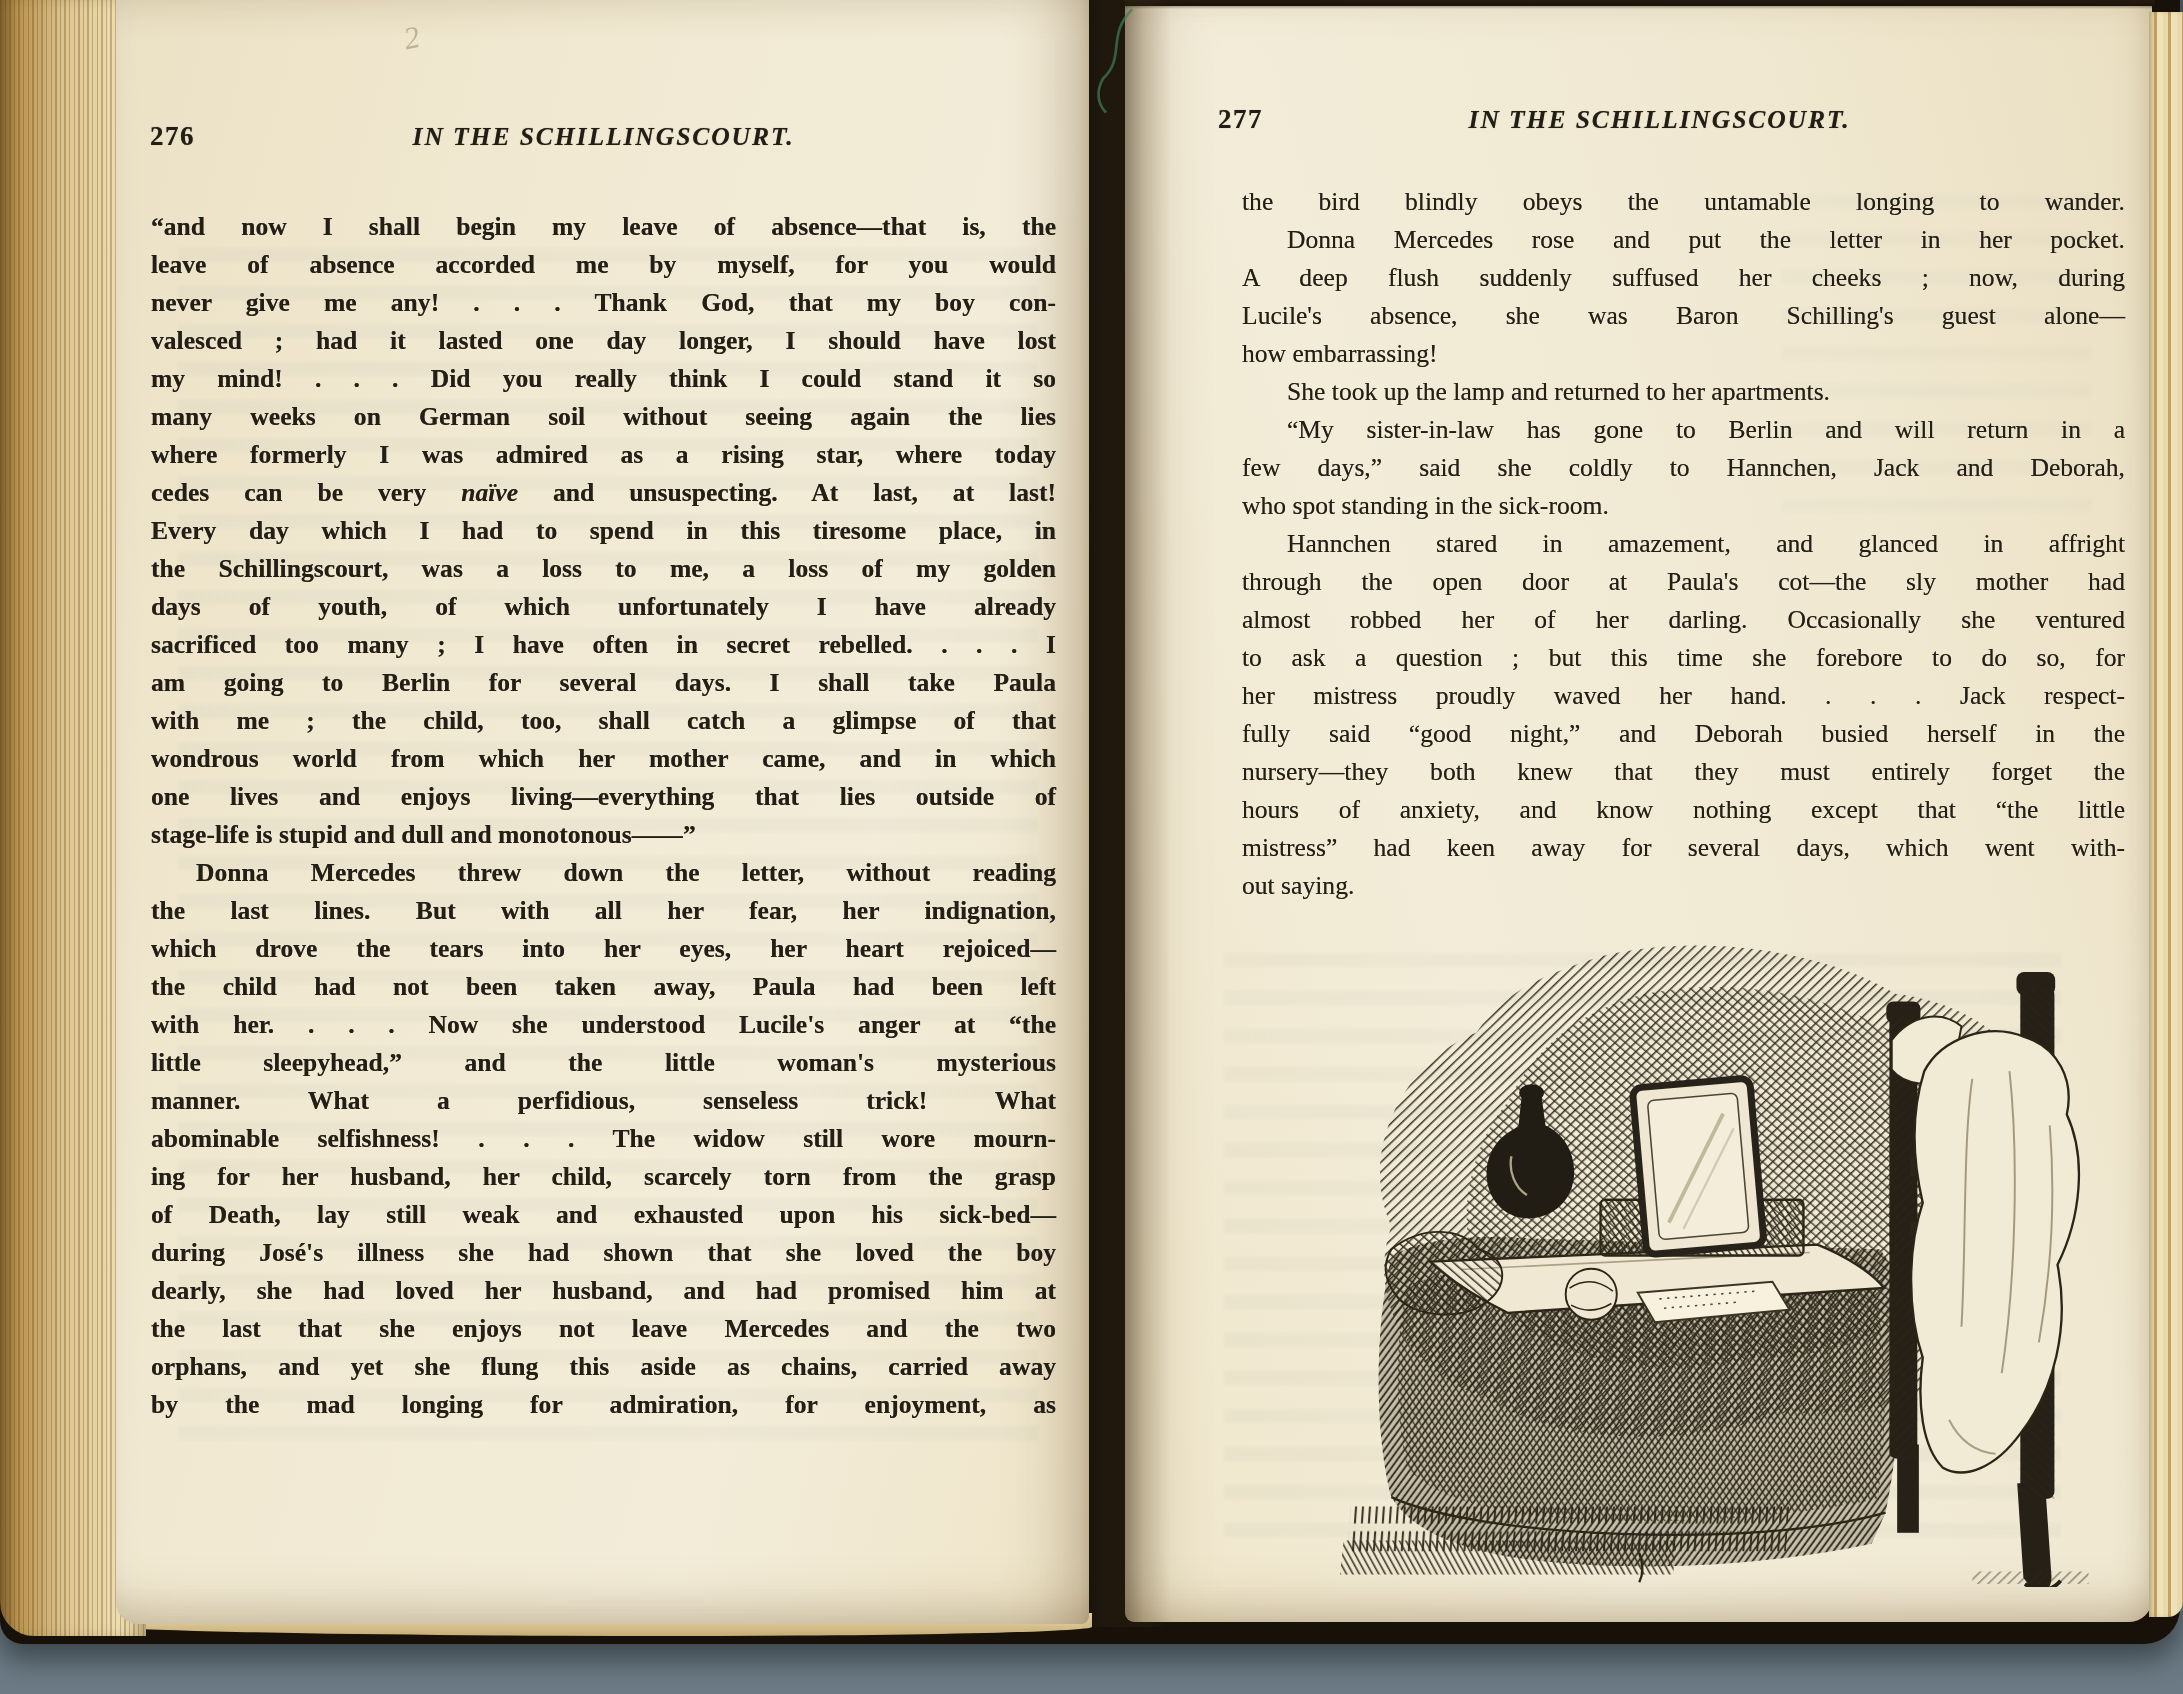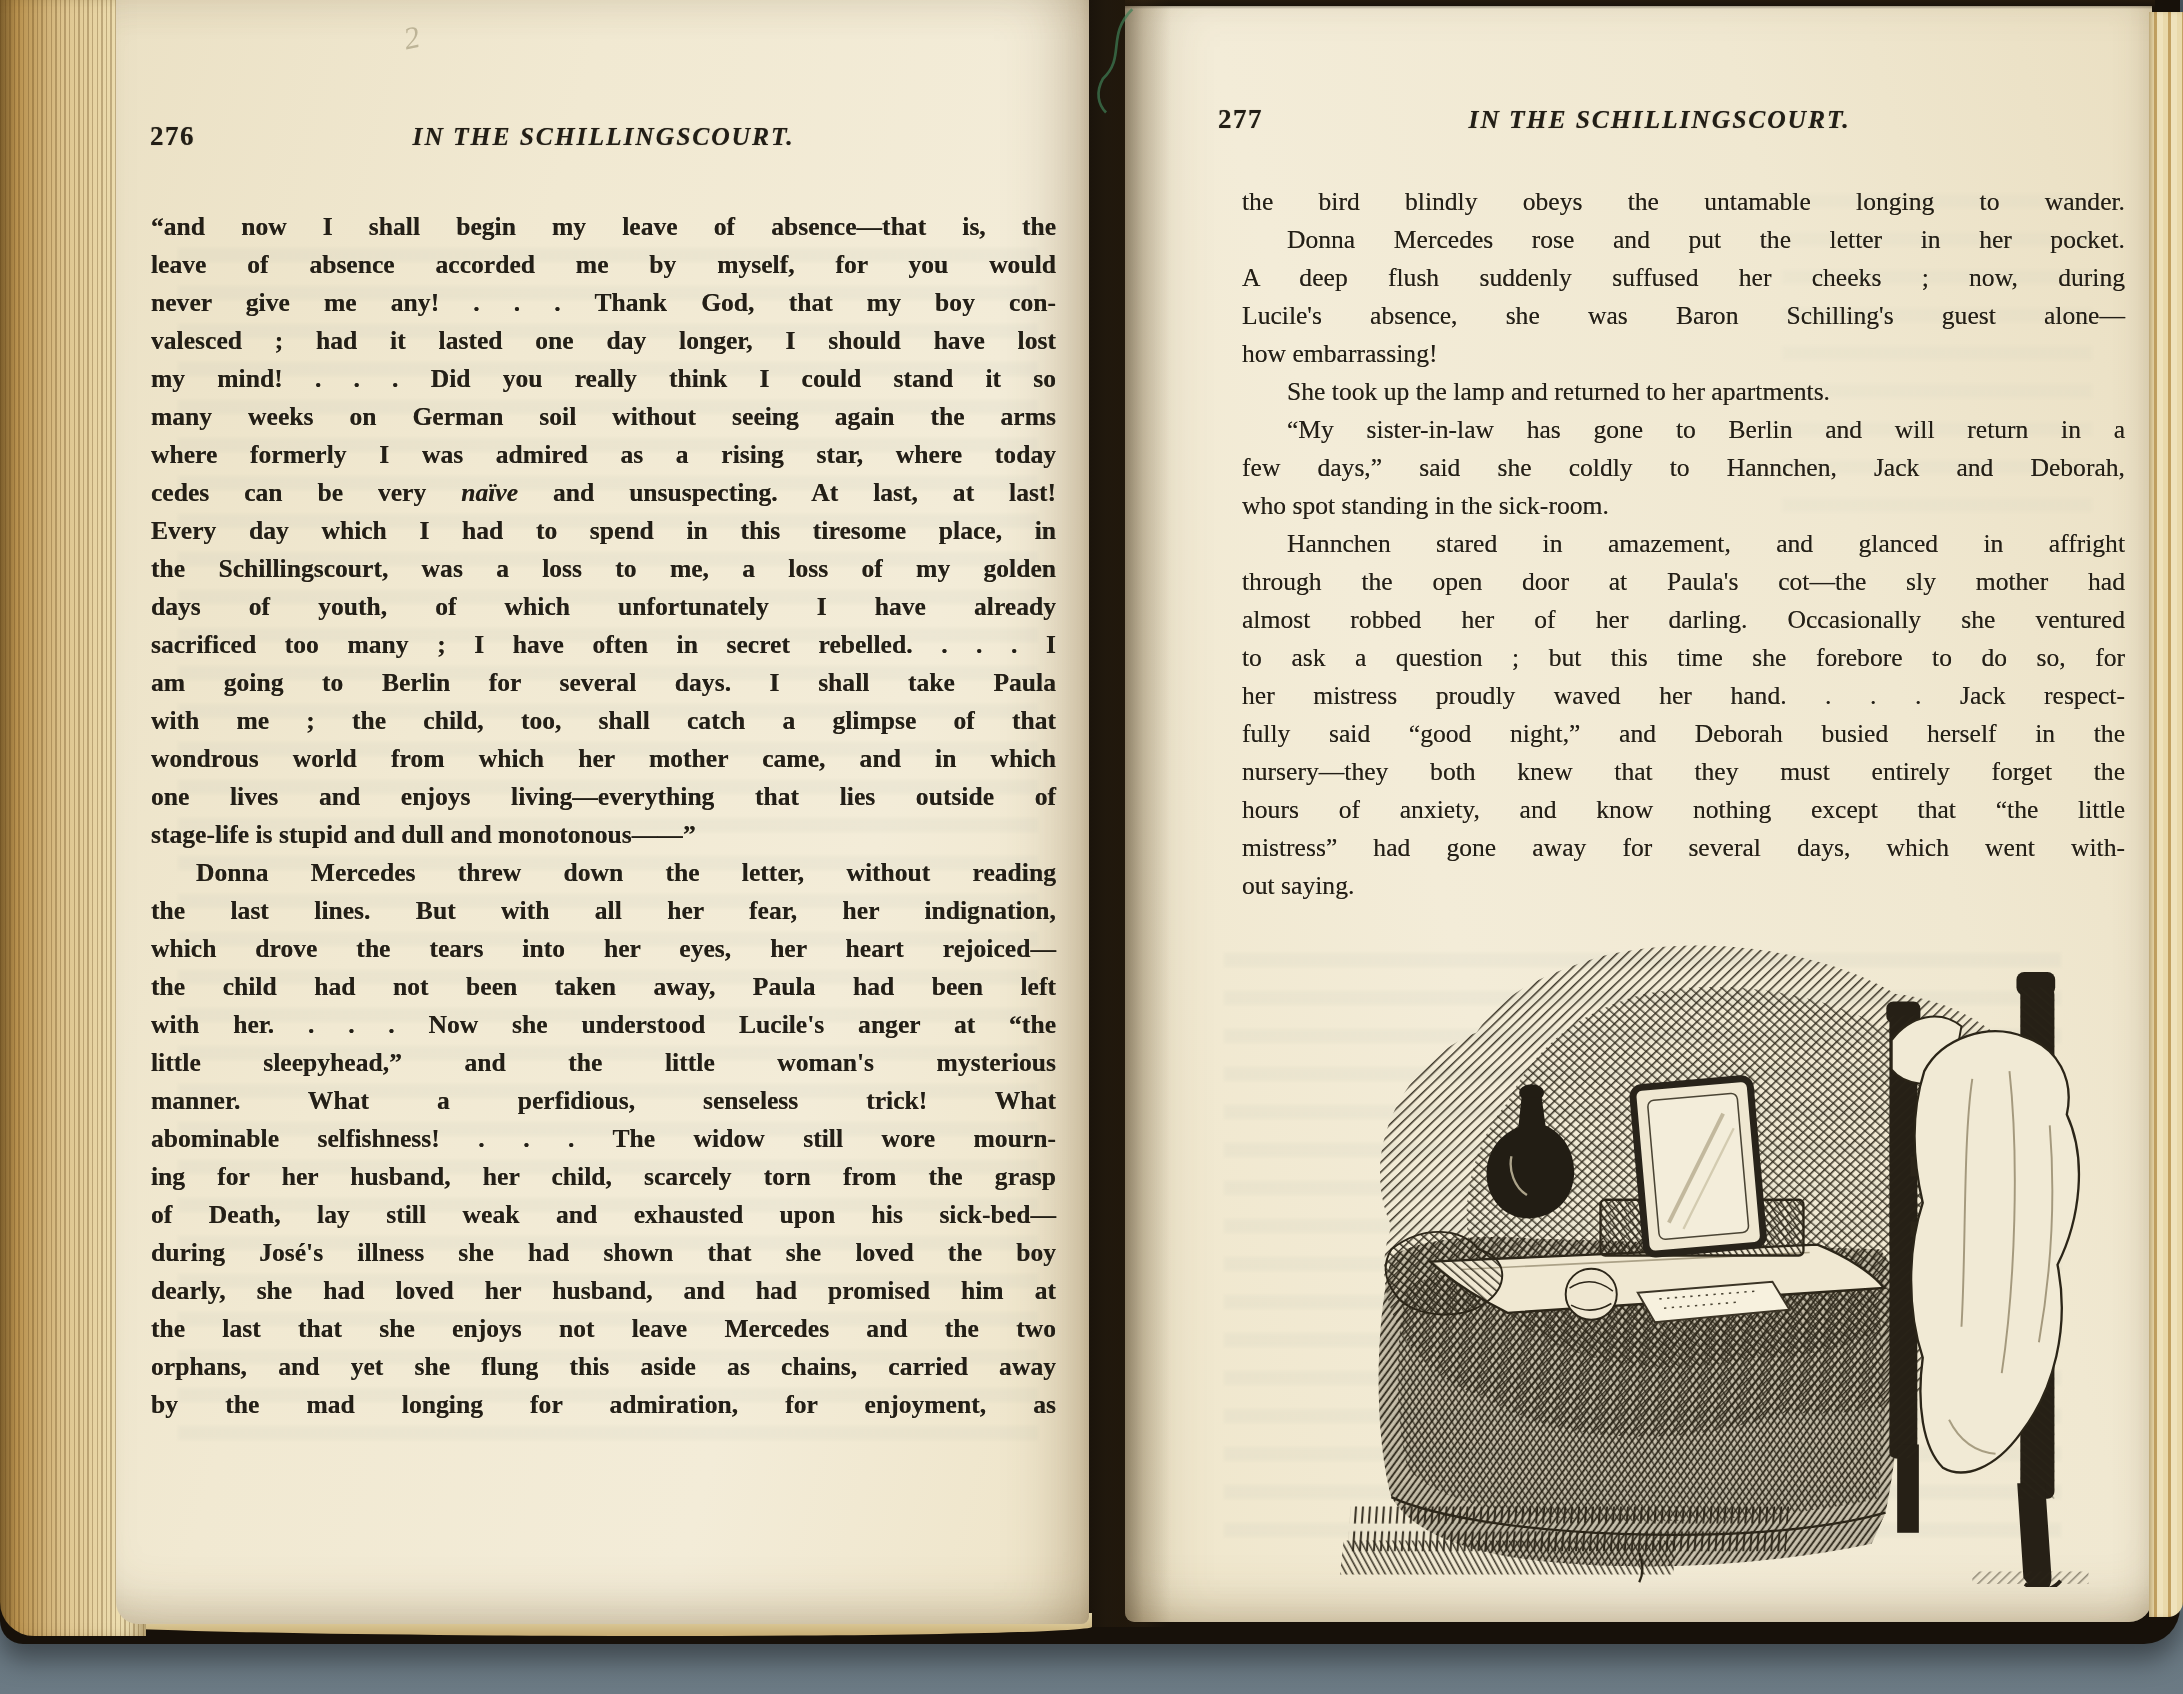--- a/index.html
+++ b/index.html
@@ -75,21 +75,21 @@
   </svg>
 
   <div class="pnum" style="left:150px;top:121px;">276</div>
   <div class="rhead" style="left:151px;top:122px;width:905px;">IN THE SCHILLINGSCOURT.</div>
   <div class="textcol" style="left:151px;top:208px;width:905px;font-weight:bold;">
       <div class="line">“and now I shall begin my leave of absence—that is, the</div>
       <div class="line">leave of absence accorded me by myself, for you would</div>
       <div class="line">never give me any! . . . Thank God, that my boy con-</div>
       <div class="line">valesced ; had it lasted one day longer, I should have lost</div>
       <div class="line">my mind! . . . Did you really think I could stand it so</div>
-      <div class="line">many weeks on German soil without seeing again the arms</div>
+      <div class="line">many weeks on German soil without seeing again the lies</div>
       <div class="line">where formerly I was admired as a rising star, where today</div>
       <div class="line">cedes can be very <i>naïve</i> and unsuspecting. At last, at last!</div>
       <div class="line">Every day which I had to spend in this tiresome place, in</div>
       <div class="line">the Schillingscourt, was a loss to me, a loss of my golden</div>
       <div class="line">days of youth, of which unfortunately I have already</div>
       <div class="line">sacrificed too many ; I have often in secret rebelled. . . . I</div>
       <div class="line">am going to Berlin for several days. I shall take Paula</div>
       <div class="line">with me ; the child, too, shall catch a glimpse of that</div>
       <div class="line">wondrous world from which her mother came, and in which</div>
       <div class="line">one lives and enjoys living—everything that lies outside of</div>
@@ -124,21 +124,21 @@
       <div class="line">few days,” said she coldly to Hannchen, Jack and Deborah,</div>
       <div class="line no-just">who spot standing in the sick-room.</div>
       <div class="line indent">Hannchen stared in amazement, and glanced in affright</div>
       <div class="line">through the open door at Paula's cot—the sly mother had</div>
       <div class="line">almost robbed her of her darling. Occasionally she ventured</div>
       <div class="line">to ask a question ; but this time she forebore to do so, for</div>
       <div class="line">her mistress proudly waved her hand. . . . Jack respect-</div>
       <div class="line">fully said “good night,” and Deborah busied herself in the</div>
       <div class="line">nursery—they both knew that they must entirely forget the</div>
       <div class="line">hours of anxiety, and know nothing except that “the little</div>
-      <div class="line">mistress” had gone away for several days, which went with-</div>
+      <div class="line">mistress” had keen away for several days, which went with-</div>
       <div class="line no-just">out saying.</div>
     </div>
 
   <svg class="illo" viewBox="0 0 1062 856">
     <defs>
       <pattern id="h1" width="9" height="9" patternUnits="userSpaceOnUse" patternTransform="rotate(46)">
         <line x1="1" y1="0" x2="1" y2="9" stroke="#2c2619" stroke-width="1.9"></line>
       </pattern>
       <pattern id="h2" width="9" height="9" patternUnits="userSpaceOnUse" patternTransform="rotate(-49)">
         <line x1="1" y1="0" x2="1" y2="9" stroke="#2c2619" stroke-width="1.8"></line>

